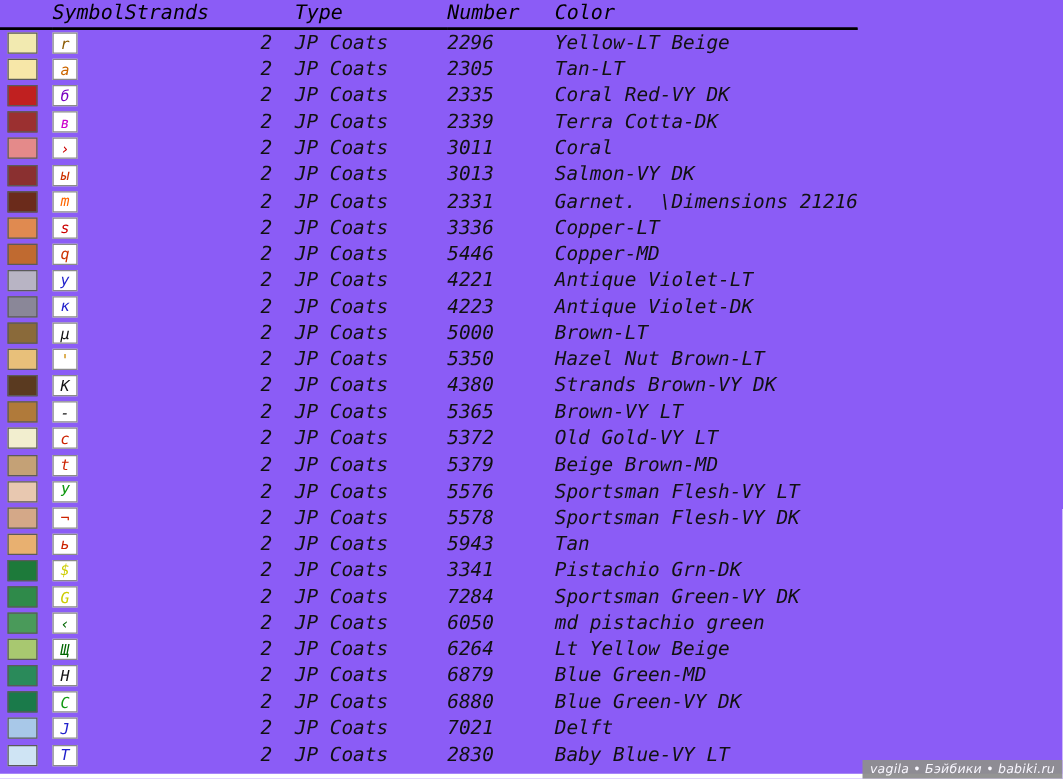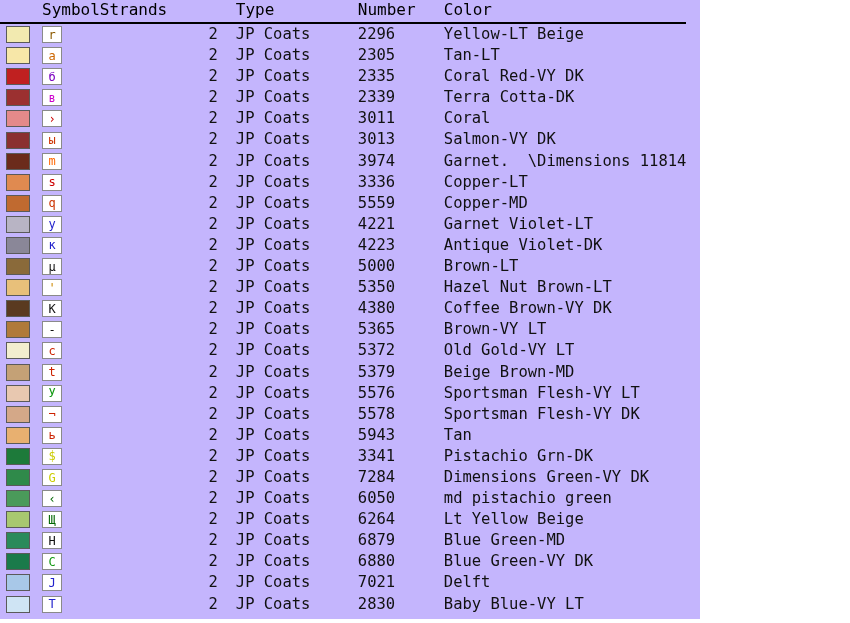--- a/index.html
+++ b/index.html
@@ -11,23 +11,24 @@
     width: 850px;
     height: 623px;
     overflow: hidden;
     font-family: "DejaVu Sans Mono", monospace;
     position: relative;
   }
   .sheet {
     position: absolute;
     left: 0;
     top: 0;
-    width: 700px;
+    width: 850px;
     height: 623px;
-    background: #c4b5fd;
+    background: #8b5cf6;
+    font-style: italic;
   }
   table.floss {
     border-collapse: collapse;
     margin: 0;
     padding: 0;
     font-family: "DejaVu Sans Mono", monospace;
     font-size: 15.5px;
     color: #111111;
   }
   table.floss th {
@@ -167,46 +168,46 @@
           <td class="col-strands">2</td>
           <td class="col-type">JP Coats</td>
           <td class="col-number">3013</td>
           <td class="col-color">Salmon-VY DK</td>
         </tr>
         <tr>
           <td class="col-swatch"><div class="swatch" style="background: rgb(107, 43, 27);"></div></td>
           <td class="col-sym"><div class="symbol-box" style="color: rgb(255, 102, 0);">m</div></td>
           <td class="col-strands">2</td>
           <td class="col-type">JP Coats</td>
-          <td class="col-number">3974</td>
-          <td class="col-color">Garnet.  \Dimensions 11814</td>
+          <td class="col-number">2331</td>
+          <td class="col-color">Garnet.  \Dimensions 21216</td>
         </tr>
         <tr>
           <td class="col-swatch"><div class="swatch" style="background: rgb(224, 138, 80);"></div></td>
           <td class="col-sym"><div class="symbol-box" style="color: rgb(204, 0, 0);">s</div></td>
           <td class="col-strands">2</td>
           <td class="col-type">JP Coats</td>
           <td class="col-number">3336</td>
           <td class="col-color">Copper-LT</td>
         </tr>
         <tr>
           <td class="col-swatch"><div class="swatch" style="background: rgb(192, 106, 48);"></div></td>
           <td class="col-sym"><div class="symbol-box" style="color: rgb(204, 51, 0);">q</div></td>
           <td class="col-strands">2</td>
           <td class="col-type">JP Coats</td>
-          <td class="col-number">5559</td>
+          <td class="col-number">5446</td>
           <td class="col-color">Copper-MD</td>
         </tr>
         <tr>
           <td class="col-swatch"><div class="swatch" style="background: rgb(184, 180, 196);"></div></td>
           <td class="col-sym"><div class="symbol-box" style="color: rgb(34, 34, 204);">у</div></td>
           <td class="col-strands">2</td>
           <td class="col-type">JP Coats</td>
           <td class="col-number">4221</td>
-          <td class="col-color">Garnet Violet-LT</td>
+          <td class="col-color">Antique Violet-LT</td>
         </tr>
         <tr>
           <td class="col-swatch"><div class="swatch" style="background: rgb(138, 135, 152);"></div></td>
           <td class="col-sym"><div class="symbol-box" style="color: rgb(34, 34, 204);">к</div></td>
           <td class="col-strands">2</td>
           <td class="col-type">JP Coats</td>
           <td class="col-number">4223</td>
           <td class="col-color">Antique Violet-DK</td>
         </tr>
         <tr>
@@ -224,21 +225,21 @@
           <td class="col-type">JP Coats</td>
           <td class="col-number">5350</td>
           <td class="col-color">Hazel Nut Brown-LT</td>
         </tr>
         <tr>
           <td class="col-swatch"><div class="swatch" style="background: rgb(90, 58, 32);"></div></td>
           <td class="col-sym"><div class="symbol-box" style="color: rgb(17, 17, 17);">K</div></td>
           <td class="col-strands">2</td>
           <td class="col-type">JP Coats</td>
           <td class="col-number">4380</td>
-          <td class="col-color">Coffee Brown-VY DK</td>
+          <td class="col-color">Strands Brown-VY DK</td>
         </tr>
         <tr>
           <td class="col-swatch"><div class="swatch" style="background: rgb(176, 122, 58);"></div></td>
           <td class="col-sym"><div class="symbol-box" style="color: rgb(17, 17, 17);">-</div></td>
           <td class="col-strands">2</td>
           <td class="col-type">JP Coats</td>
           <td class="col-number">5365</td>
           <td class="col-color">Brown-VY LT</td>
         </tr>
         <tr>
@@ -288,21 +289,21 @@
           <td class="col-type">JP Coats</td>
           <td class="col-number">3341</td>
           <td class="col-color">Pistachio Grn-DK</td>
         </tr>
         <tr>
           <td class="col-swatch"><div class="swatch" style="background: rgb(47, 138, 74);"></div></td>
           <td class="col-sym"><div class="symbol-box" style="color: rgb(204, 204, 0);">G</div></td>
           <td class="col-strands">2</td>
           <td class="col-type">JP Coats</td>
           <td class="col-number">7284</td>
-          <td class="col-color">Dimensions Green-VY DK</td>
+          <td class="col-color">Sportsman Green-VY DK</td>
         </tr>
         <tr>
           <td class="col-swatch"><div class="swatch" style="background: rgb(74, 154, 90);"></div></td>
           <td class="col-sym"><div class="symbol-box" style="color: rgb(0, 102, 0);">‹</div></td>
           <td class="col-strands">2</td>
           <td class="col-type">JP Coats</td>
           <td class="col-number">6050</td>
           <td class="col-color">md pistachio green</td>
         </tr>
         <tr>
@@ -341,13 +342,14 @@
           <td class="col-swatch"><div class="swatch" style="background: rgb(207, 228, 244);"></div></td>
           <td class="col-sym"><div class="symbol-box" style="color: rgb(34, 34, 204);">T</div></td>
           <td class="col-strands">2</td>
           <td class="col-type">JP Coats</td>
           <td class="col-number">2830</td>
           <td class="col-color">Baby Blue-VY LT</td>
         </tr>
       </tbody>
   </table>
   <div class="fade-bottom"></div>
+  <div class="watermark">vagila • Бэйбики • babiki.ru</div>
 </div>
 
 </body></html>

